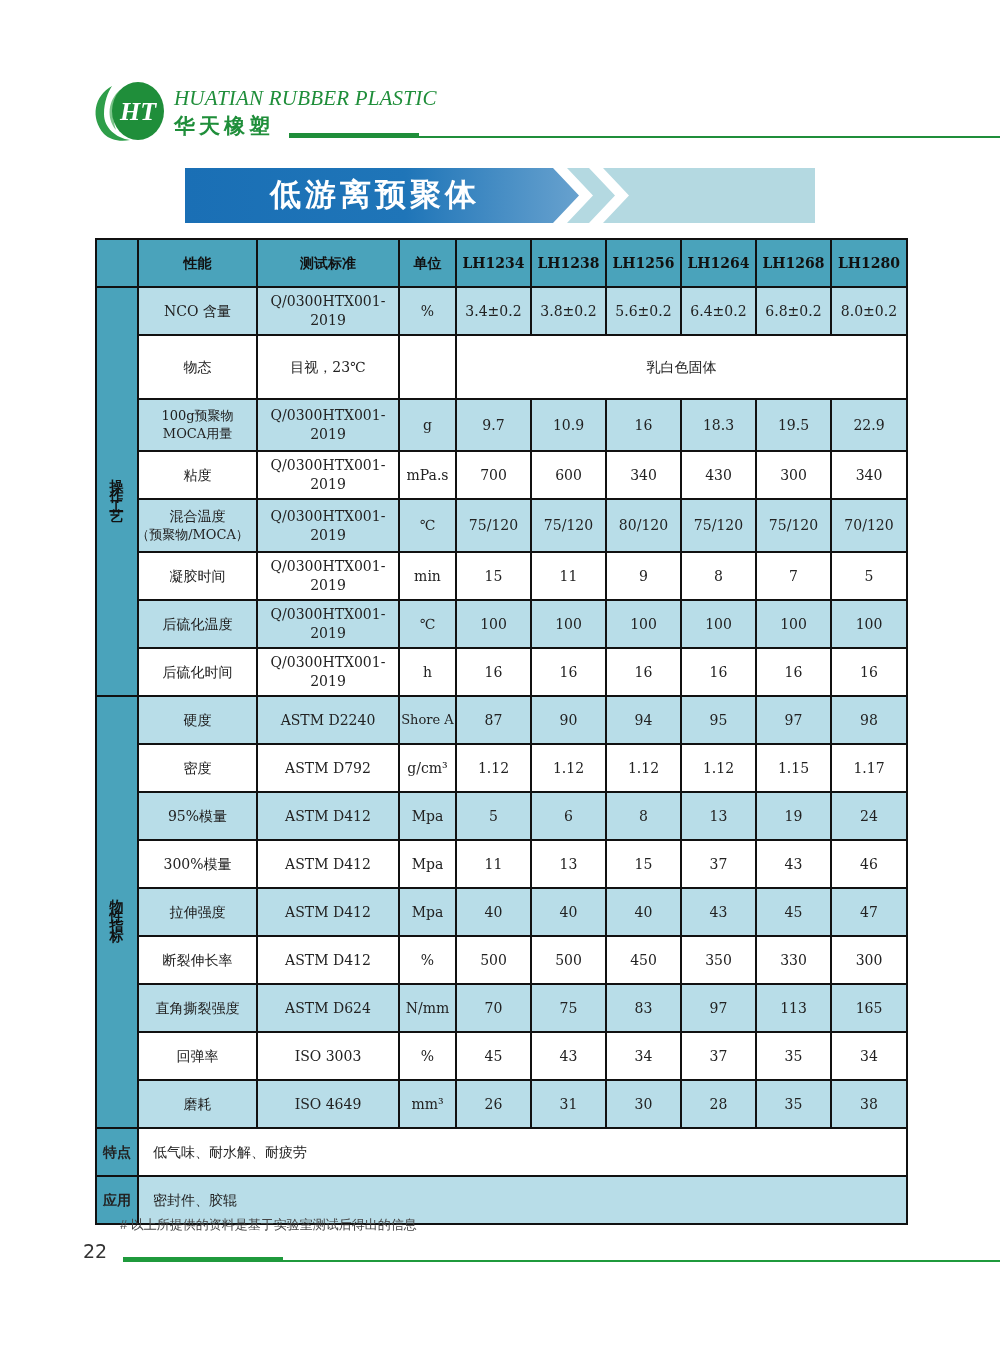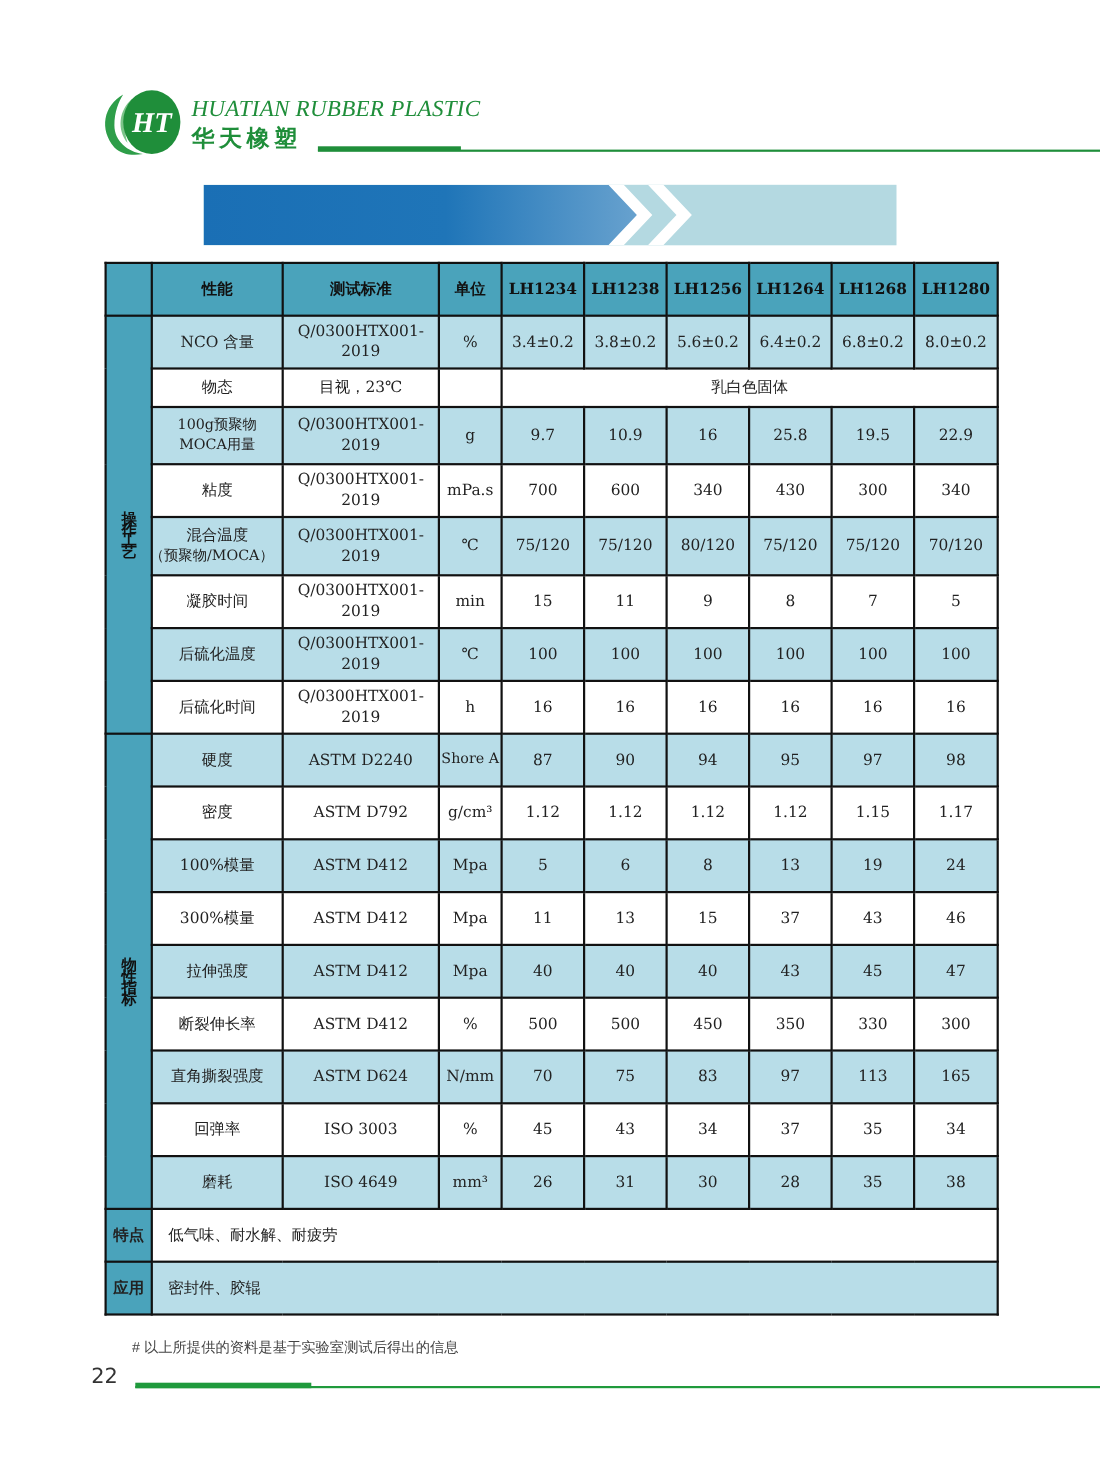--- a/index.html
+++ b/index.html
@@ -88,20 +88,21 @@
 
 <div class="title-band">
   <div class="light"></div>
   <div class="grad"></div>
   <svg class="chev" style="left:368px" viewBox="0 0 45 55">
     <polygon points="0,0 14,0 40,27.5 14,55 0,55 26,27.5" fill="#ffffff"></polygon>
   </svg>
   <svg class="chev" style="left:404px" viewBox="0 0 45 55">
     <polygon points="0,0 14,0 40,27.5 14,55 0,55 26,27.5" fill="#ffffff"></polygon>
   </svg>
+  <div class="title-text">低游离预聚体</div>
 </div>
 
 <table class="spec">
   <colgroup>
     <col style="width:42px">
       <col style="width:119px">
       <col style="width:142px">
       <col style="width:57px">
     <col style="width:75px">
       <col style="width:75px">
@@ -131,37 +132,37 @@
     <td>NCO 含量</td>
     <td>Q/0300HTX001-2019</td>
     <td>%</td>
     <td>3.4±0.2</td>
     <td>3.8±0.2</td>
     <td>5.6±0.2</td>
     <td>6.4±0.2</td>
     <td>6.8±0.2</td>
     <td>8.0±0.2</td>
   </tr>
-  <tr class="white" style="height:35px">
+  <tr class="white" style="height:64px">
     <td>物态</td>
     <td>目视，23℃</td>
     <td></td>
     <td colspan="6">乳白色固体</td>
   </tr>
   <tr class="blue" style="height:52px">
     <td>
       <div class="sans" style="font-size:13px">100g预聚物</div>
       <div class="sans" style="font-size:13px">MOCA用量</div>
     </td>
     <td>Q/0300HTX001-2019</td>
     <td>g</td>
     <td>9.7</td>
     <td>10.9</td>
     <td>16</td>
-    <td>25.8</td>
+    <td>18.3</td>
     <td>19.5</td>
     <td>22.9</td>
   </tr>
   <tr class="white" style="height:48px">
     <td>粘度</td>
     <td>Q/0300HTX001-2019</td>
     <td>mPa.s</td>
     <td>700</td>
     <td>600</td>
     <td>340</td>
@@ -236,21 +237,21 @@
     <td>ASTM D792</td>
     <td>g/cm³</td>
     <td>1.12</td>
     <td>1.12</td>
     <td>1.12</td>
     <td>1.12</td>
     <td>1.15</td>
     <td>1.17</td>
   </tr>
   <tr class="blue" style="height:48px">
-    <td>100%模量</td>
+    <td>95%模量</td>
     <td>ASTM D412</td>
     <td>Mpa</td>
     <td>5</td>
     <td>6</td>
     <td>8</td>
     <td>13</td>
     <td>19</td>
     <td>24</td>
   </tr>
   <tr class="white" style="height:48px">

